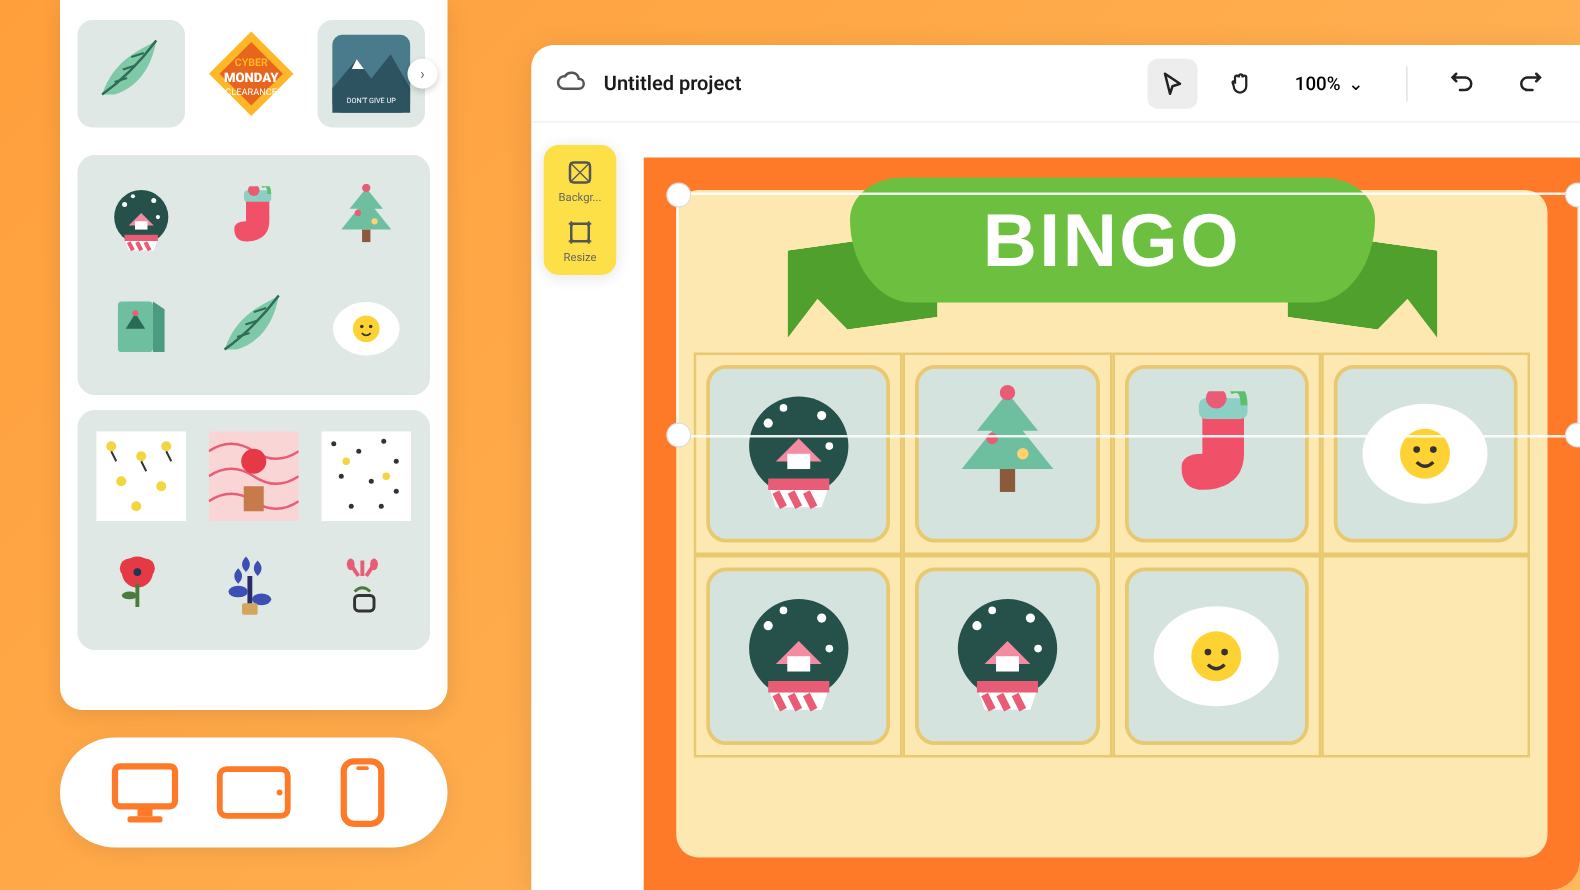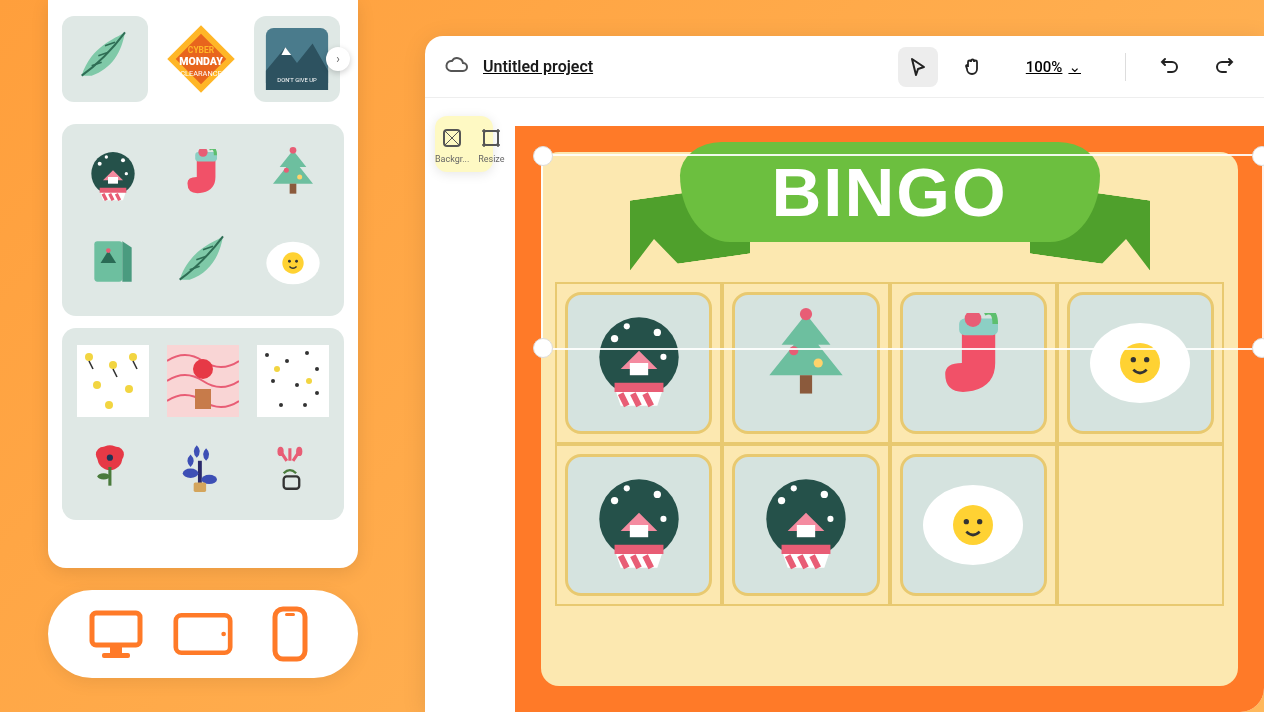--- a/index.html
+++ b/index.html
@@ -116,50 +116,49 @@
   overflow: hidden;
   box-shadow: 0 4px 24px rgba(0,0,0,0.1);
 }
 .editor-topbar {
   height: 62px;
   border-bottom: 1px solid #eee;
   display: flex;
   align-items: center;
   padding: 0 20px;
   gap: 14px;
-  text-decoration: underline;
 }
 .cloud-icon { font-size: 22px; color: #555; }
 .project-title { font-size: 16px; font-weight: 600; color: #1a1a1a; }
 .topbar-spacer { flex: 1; }
 .tool-btn {
   width: 40px;
   height: 40px;
   display: flex;
   align-items: center;
   justify-content: center;
   border-radius: 8px;
   font-size: 20px;
   color: #333;
 }
 .tool-btn.active { background: #ededed; }
-.zoom { display:flex; align-items:center; gap:6px; font-size:15px; font-weight:500; margin:0 20px;}
+.zoom { display:flex; align-items:center; gap:6px; font-size:15px; font-weight:500; margin:0 10px;}
 .divider { width:1px; height:28px; background:#ddd; margin:0 10px; }
 
 .left-tools {
   position: absolute;
   left: 10px;
   top: 80px;
   width: 58px;
-  background: #fef9c3;
+  background: #fde047;
   border-radius: 12px;
   box-shadow: 0 2px 12px rgba(0,0,0,0.1);
   padding: 8px 0;
   display: flex;
-  flex-direction: row;
+  flex-direction: column;
   align-items: center;
   gap: 8px;
 }
 .left-tool {
   width: 46px;
   display: flex;
   flex-direction: column;
   align-items: center;
   font-size: 9px;
   color: #666;
@@ -197,21 +196,21 @@
   left: 50px;
   right: 50px;
   top: 10px;
   height: 100px;
   background: #6CBF3F;
   border-radius: 50px 50px 60px 60px / 40px 40px 80px 80px;
   display: flex;
   align-items:center;
   justify-content:center;
   color: #fff;
-  font-size: 69px;
+  font-size: 60px;
   font-weight: 900;
   letter-spacing: 2px;
   font-family: "Arial Black", sans-serif;
 }
 .banner-tail-l, .banner-tail-r {
   position: absolute;
   top: 60px;
   width: 120px;
   height: 70px;
   background: #4FA02C;

